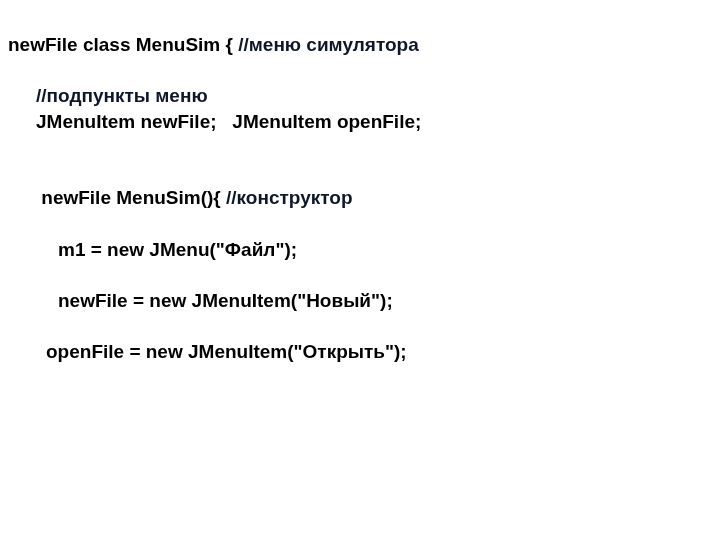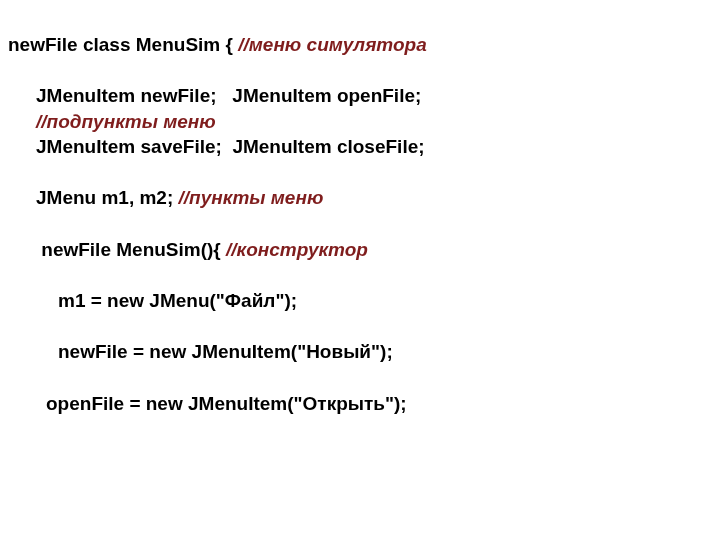--- a/index.html
+++ b/index.html
@@ -12,37 +12,35 @@
     font-size: 19px;
     line-height: 1.35;
     font-weight: bold;
     color: #000;
     overflow: hidden;
   }
   .viewport {
     padding: 6px 8px;
   }
   .line { white-space: pre; }
-  .comment { color: #7f1d1d; font-style: italic; }
+  .comment { color: #0f172a; }
   .ind1 { display:inline-block; width: 28px; }
   .ind2 { display:inline-block; width: 38px; }
   .ind3 { display:inline-block; width: 50px; }
 </style>
 </head>
 <body>
 
 <div class="viewport">
   <div class="line">&nbsp;</div>
   <div class="line"><span>newFile class MenuSim { </span><span class="comment">//меню симулятора</span></div>
   <div class="line">&nbsp;</div>
+  <div class="line"><span class="ind1"></span><span class="comment">//подпункты меню</span></div>
   <div class="line"><span class="ind1"></span><span>JMenuItem newFile;   JMenuItem openFile;</span></div>
-  <div class="line"><span class="ind1"></span><span class="comment">//подпункты меню</span></div>
-  <div class="line"><span class="ind1"></span><span>JMenuItem saveFile;  JMenuItem closeFile;</span></div>
   <div class="line">&nbsp;</div>
-  <div class="line"><span class="ind1"></span><span>JMenu m1, m2; </span><span class="comment">//пункты меню</span></div>
   <div class="line">&nbsp;</div>
   <div class="line"><span class="ind1"></span><span> newFile MenuSim(){ </span><span class="comment">//конструктор</span></div>
   <div class="line">&nbsp;</div>
   <div class="line"><span class="ind3"></span><span>m1 = new JMenu("Файл");</span></div>
   <div class="line">&nbsp;</div>
   <div class="line"><span class="ind3"></span><span>newFile = new JMenuItem("Новый");</span></div>
   <div class="line">&nbsp;</div>
   <div class="line"><span class="ind2"></span><span>openFile = new JMenuItem("Открыть");</span></div>
 
 </div>

